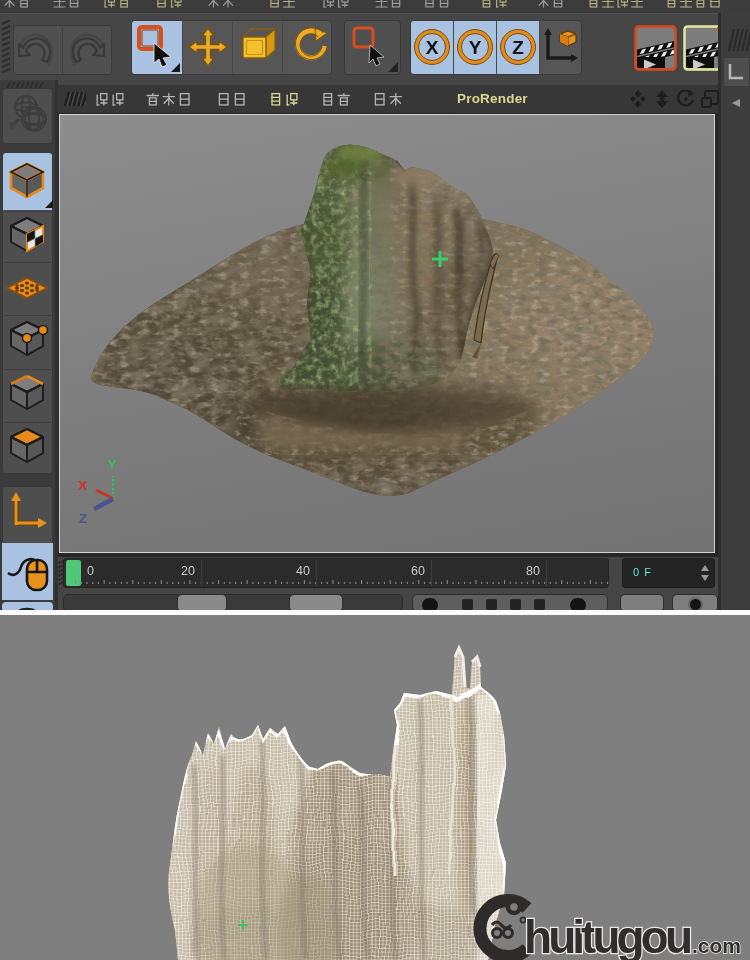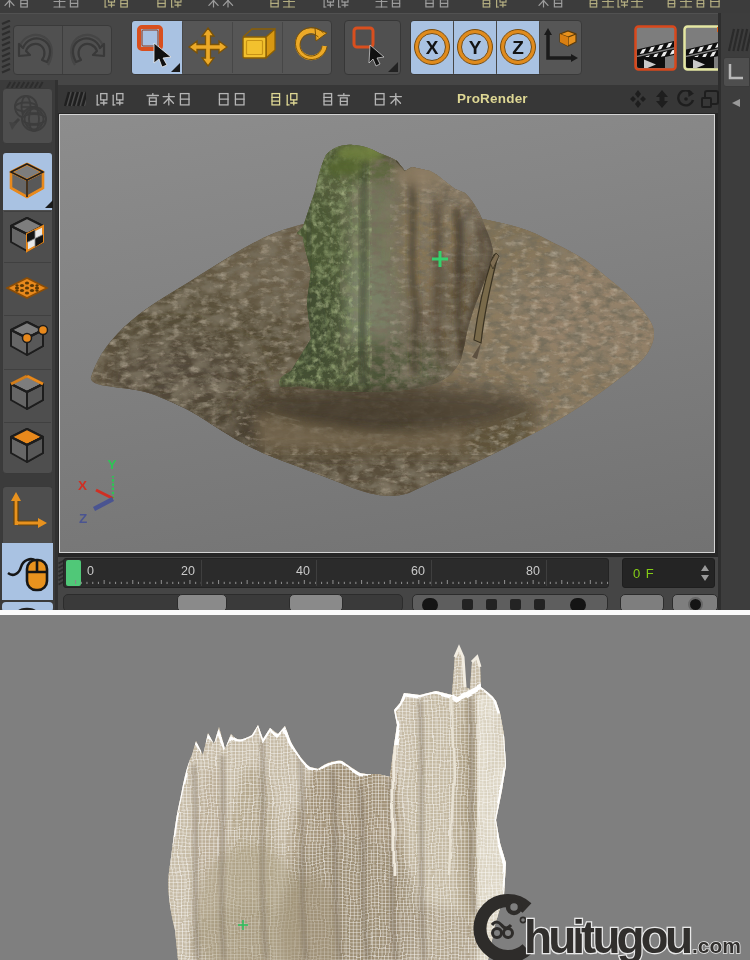--- a/index.html
+++ b/index.html
@@ -834,21 +834,21 @@
         <rect x="526.8" y="22" width="1.1" height="4" fill="#888"></rect>
         <rect x="532.5" y="23.8" width="1.1" height="2.2" fill="#888"></rect>
         <rect x="538.2" y="23.8" width="1.1" height="2.2" fill="#888"></rect>
         <rect x="544.0" y="23.8" width="1.1" height="2.2" fill="#888"></rect>
         <rect x="138" y="2" width="1" height="26" fill="#3f3f3f"></rect>
         <rect x="253" y="2" width="1" height="26" fill="#3f3f3f"></rect>
         <rect x="368" y="2" width="1" height="26" fill="#3f3f3f"></rect>
         <rect x="483" y="2" width="1" height="26" fill="#3f3f3f"></rect>
       </svg>
       <div class="abs" style="left:564px;top:1px;width:93px;height:30px;background:#242424;border-radius:3px;border:1px solid #1e1e1e"></div>
-      <div class="abs" style="left:575px;top:9px;font-size:13px;color:#84cc16;letter-spacing:1px">0 F</div>
+      <div class="abs" style="left:575px;top:9px;font-size:11px;color:#5eead4;letter-spacing:1px">0 F</div>
       <div class="abs" style="left:642px;top:7px"><svg width="10" height="18" viewBox="0 0 10 18" style="">
           <path d="M5 1 L9 7 L1 7 Z M5 17 L9 11 L1 11 Z" fill="#9a9a9a"></path>
         </svg></div>
     </div>
 <div id="transport" class="abs">
       <div class="abs" style="left:5px;top:4px;width:340px;height:18px;background:#3a3a3a;border:1px solid #2c2c2c;border-radius:5px"></div>
       <div class="abs" style="left:119px;top:4px;width:50px;height:18px;background:#8a8a8a;border:1px solid #2c2c2c;border-radius:5px"></div>
       <div class="abs" style="left:231px;top:4px;width:54px;height:18px;background:#8a8a8a;border:1px solid #2c2c2c;border-radius:5px"></div>
       <div class="abs" style="left:354px;top:4px;width:196px;height:18px;background:#5e5e5e;border:1px solid #2c2c2c;border-radius:5px"></div>
       <div class="abs" style="left:364px;top:8px;width:16px;height:14px;background:#141414;border-radius:8px"></div>

